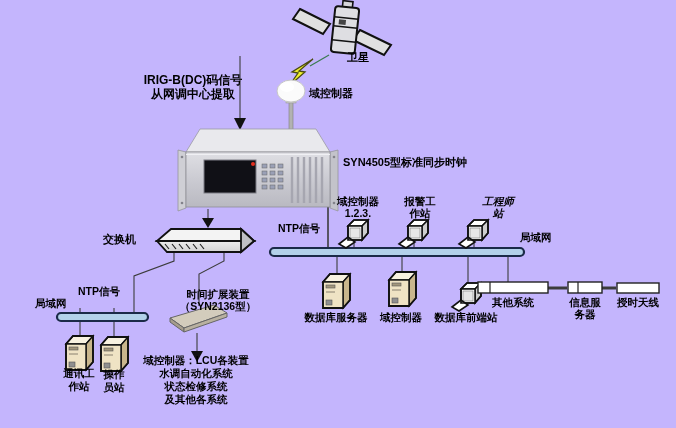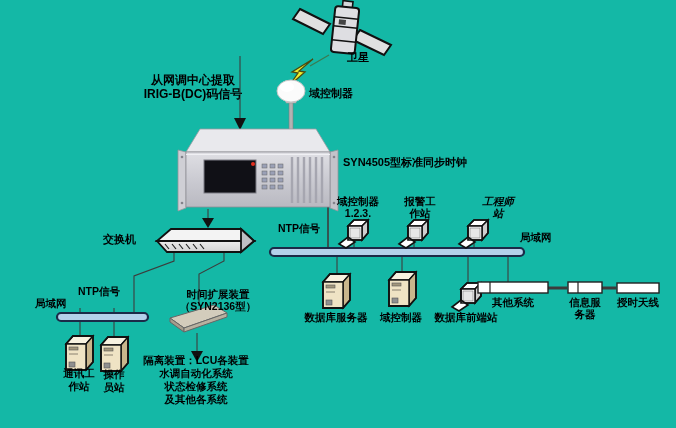--- a/index.html
+++ b/index.html
@@ -1,17 +1,17 @@
 <!DOCTYPE html>
 <html><head>
 <meta charset="utf-8">
 <style>
   html,body{margin:0;padding:0;background:#fff;}
   #canvas{
-    position:relative;width:676px;height:428px;background:#14b8a6;overflow:hidden;
+    position:relative;width:676px;height:428px;background:#c4b5fd;overflow:hidden;
     font-family:"Liberation Sans",sans-serif;
   }
   #art{position:absolute;left:0;top:0;}
   .lbl{
     position:absolute;font-weight:bold;color:#000;font-size:10.5px;line-height:12px;
     text-align:center;white-space:nowrap;
   }
   .lbl.s11{font-size:11px;}
   .lbl.s12{font-size:12px;line-height:13.5px;}
   .lbl.lh13{line-height:13px;}
@@ -192,22 +192,22 @@
     <polygon points="170,318 184,328 184,332 170,322" fill="#a69d8c" stroke="#666" stroke-width="1"></polygon>
     <polygon points="184,328 227,313 227,317 184,332" fill="#b9b1a0" stroke="#666" stroke-width="1"></polygon>
     <line x1="176" y1="318" x2="214" y2="307" stroke="#8f English87" stroke-width="0.1"></line>
   </g>
 </svg>
 
 <div class="lbl s11" style="left:347px;top:51px;">卫星</div>
 <div class="lbl s11" style="left:309px;top:87px;">域控制器</div>
 
 <div class="lbl s12" style="left:130px;top:74px;width:126px;">
+  <div>IRIG-B(DC)码信号</div>
   <div>从网调中心提取</div>
-  <div>IRIG-B(DC)码信号</div>
 </div>
 
 <div class="lbl s11" style="left:343px;top:156px;">SYN4505型标准同步时钟</div>
 <div class="lbl s11" style="left:103px;top:233px;">交换机</div>
 
 <div class="lbl" style="left:278px;top:222px;">NTP信号</div>
 <div class="lbl" style="left:520px;top:231px;">局域网</div>
 
 <div class="lbl" style="left:331px;top:195px;width:54px;">
   <div>域控制器</div>
@@ -243,19 +243,19 @@
   <div>操作</div>
   <div>员站</div>
 </div>
 
 <div class="lbl" style="left:177px;top:288px;width:82px;">
   <div>时间扩展装置</div>
   <div>（SYN2136型）</div>
 </div>
 
 <div class="lbl lh13" style="left:116px;top:354px;width:160px;">
-  <div>隔离装置：LCU各装置</div>
+  <div>域控制器：LCU各装置</div>
   <div>水调自动化系统</div>
   <div>状态检修系统</div>
   <div>及其他各系统</div>
 </div>
 
 </div>
 
 </body></html>

